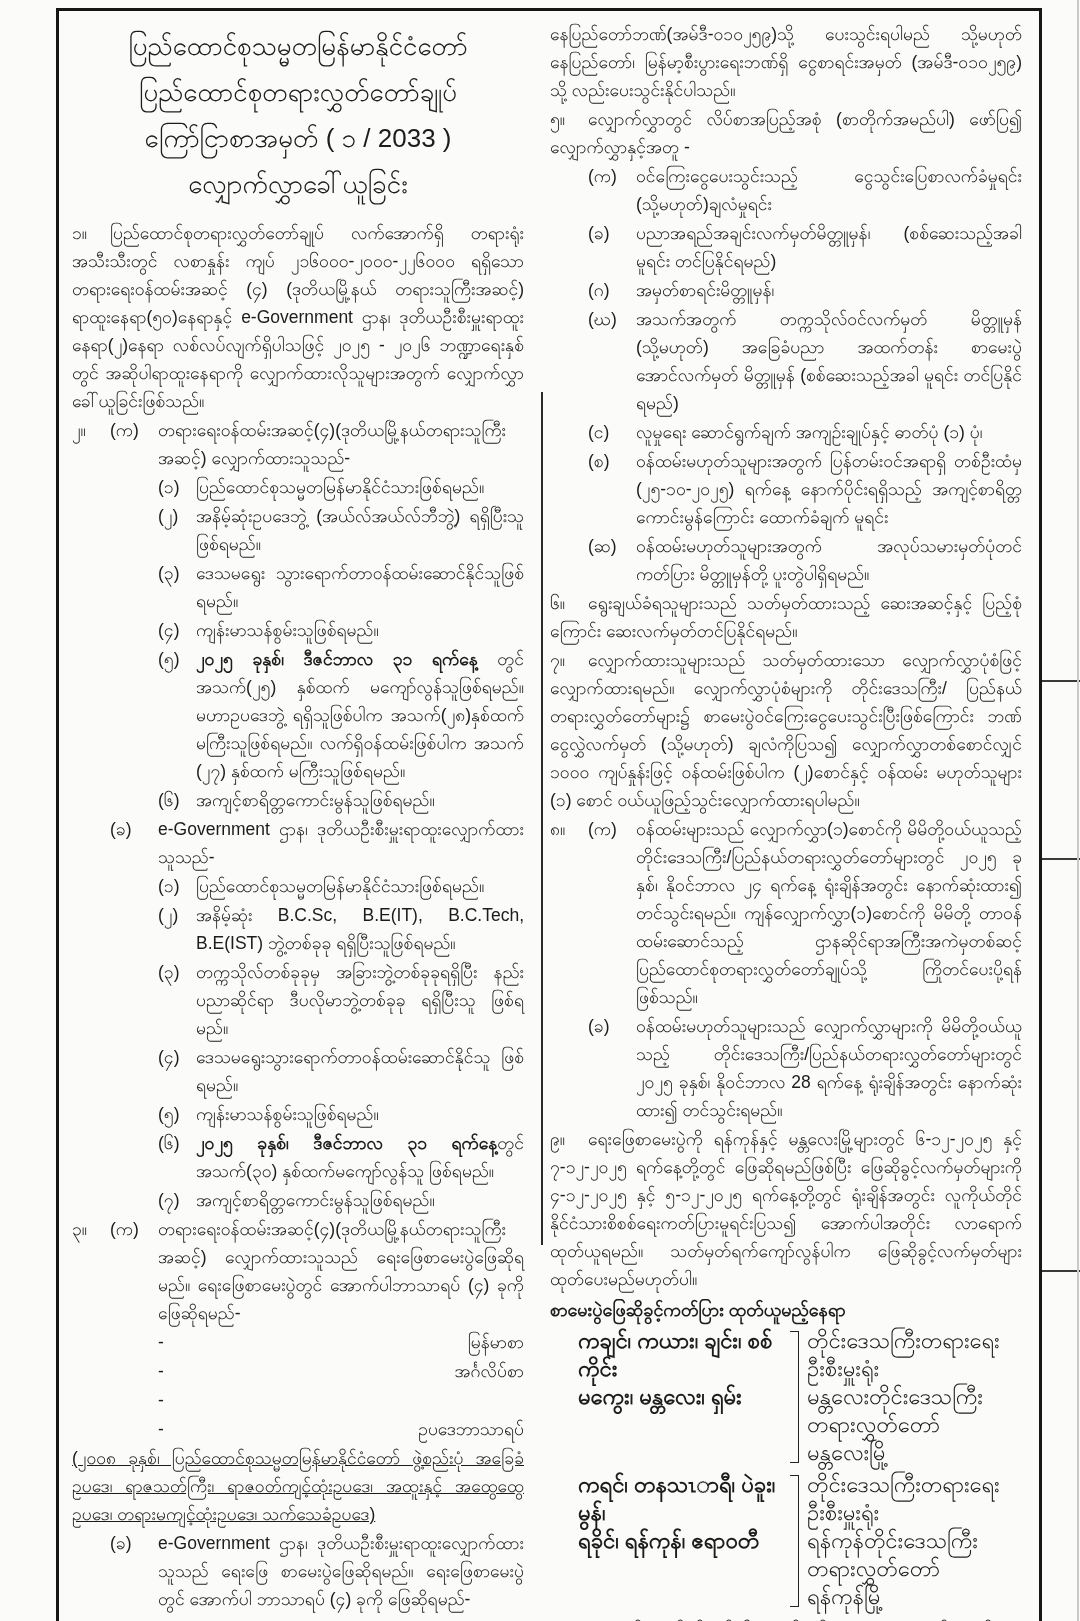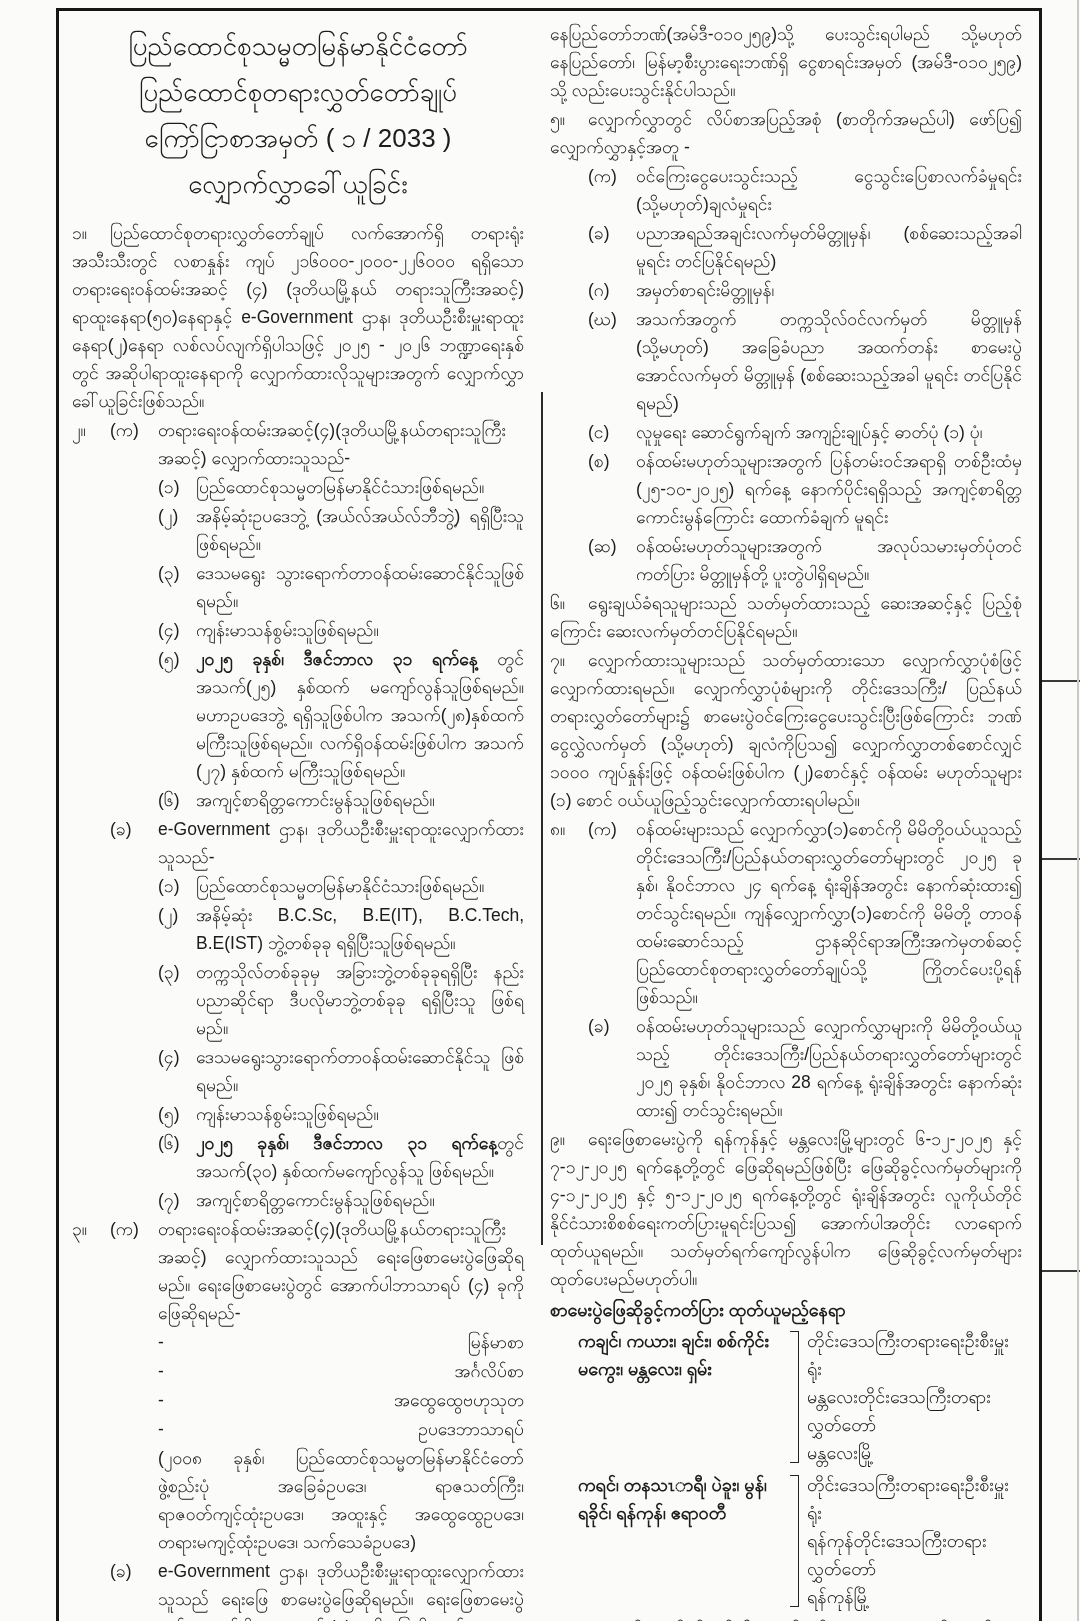--- a/index.html
+++ b/index.html
@@ -20,23 +20,23 @@
   .blk{font-size:17.5px;line-height:28px;text-align:justify;margin:1px 0;}
   .pnum{display:inline-block;min-width:30px;margin-right:8px;}
   .row{display:flex;}
   .c1{flex:0 0 38px;}
   .c2{flex:0 0 48px;}
   .c3{flex:1;text-align:justify;}
   .c3nj{flex:1;text-align:right;}
   .ind{margin-left:86px;}
   .c2i{flex:0 0 38px;}
   .cd{flex:0 0 46px;}
-  .note{margin-left:86px;}
+  .note{text-decoration:underline;}
   .heading{font-weight:bold;font-size:18px;margin:3px 0;}
-  .locrow{display:flex;margin:2px 0 4px 28px;font-size:18px;line-height:28px;}
+  .locrow{display:flex;margin:2px 0 4px 28px;font-size:22px;line-height:28px;}
   .locl{flex:0 0 212px;font-weight:bold;}
   .locb{flex:0 0 8px;align-self:stretch;border-top:1.5px solid #222;border-bottom:1.5px solid #222;border-right:1.5px solid #222;margin:4px 8px 4px 0;}
   .locr{flex:1;}
   .divider{position:absolute;left:541px;top:392px;width:2px;height:853px;background:#2a2a2a;}
   .edge-mark{position:absolute;left:1042px;width:38px;height:2px;background:#3a3a3a;}
   .edge-line{position:absolute;left:1077px;top:0;width:2px;height:1621px;background:#c9c9c6;}
   b{font-weight:bold;}
 </style>
 </head>
 <body>
@@ -121,21 +121,20 @@
         <div class="blk row ind">
           <span class="cd">-</span>
           <div class="c3nj">မြန်မာစာ</div>
         </div>
         <div class="blk row ind">
           <span class="cd">-</span>
           <div class="c3nj">အင်္ဂလိပ်စာ</div>
         </div>
         <div class="blk row ind">
           <span class="cd">-</span>
-          <div class="c3nj">အထွေထွေဗဟုသုတ</div>
         </div>
         <div class="blk row ind">
           <span class="cd">-</span>
           <div class="c3nj">ဥပဒေဘာသာရပ်</div>
         </div>
         <div class="blk note">(၂၀၀၈ ခုနှစ်၊ ပြည်ထောင်စုသမ္မတမြန်မာနိုင်ငံတော် ဖွဲ့စည်းပုံ အခြေခံဥပဒေ၊ ရာဇသတ်ကြီး၊ ရာဇဝတ်ကျင့်ထုံးဥပဒေ၊ အထူးနှင့် အထွေထွေဥပဒေ၊ တရားမကျင့်ထုံးဥပဒေ၊ သက်သေခံဥပဒေ)</div>
         <div class="blk row">
           <span class="c1"></span>
           <span class="c2">(ခ)</span>
           <div class="c3">e-Government ဌာန၊ ဒုတိယဦးစီးမှူးရာထူးလျှောက်ထားသူသည် ရေးဖြေ စာမေးပွဲဖြေဆိုရမည်။ ရေးဖြေစာမေးပွဲတွင် အောက်ပါ ဘာသာရပ် (၄) ခုကို ဖြေဆိုရမည်-</div>

